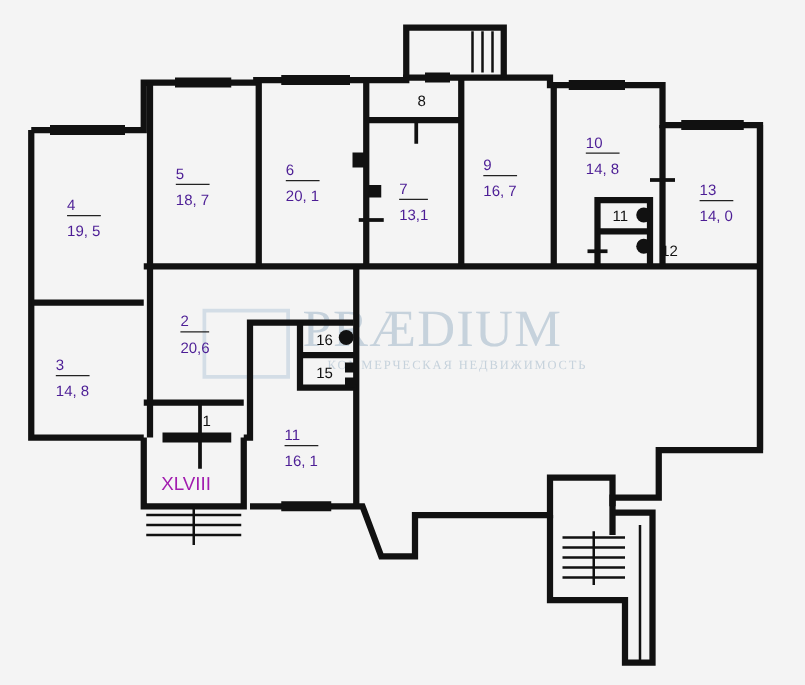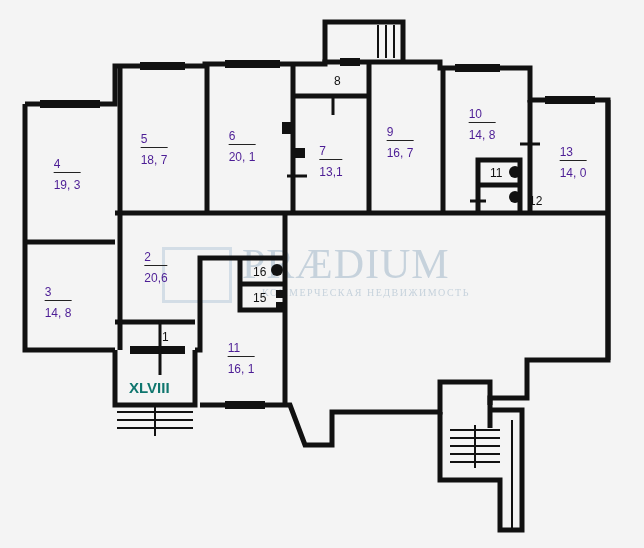--- a/index.html
+++ b/index.html
@@ -2,21 +2,21 @@
 <html><head>
 <meta charset="utf-8">
 <style>
   html,body{margin:0;padding:0;background:#f4f4f4;}
   body{width:644px;height:548px;position:relative;overflow:hidden;font-family:"Liberation Sans",sans-serif;}
   svg{position:absolute;left:0;top:0;}
   .lbl{position:absolute;font-size:12px;color:#4c1d95;line-height:13px;transform:translateX(-50%);}
   .lbl .num{display:block;}
   .lbl .area{display:block;border-top:1px solid #222;padding-top:6px;margin-top:1px;}
   .small{position:absolute;font-size:12px;color:#111;}
-  .roman{position:absolute;font-size:15px;font-weight:bold;color:#0f766e;}
+  .roman{position:absolute;font-size:15px;font-weight:normal;color:#a21caf;}
   .wm{position:absolute;color:#c6d2dc;}
   .wm-text{left:242px;top:240px;font-family:"Liberation Serif",serif;font-size:42px;letter-spacing:1px;}
   .wm-sub{left:262px;top:287px;font-family:"Liberation Serif",serif;font-size:10px;letter-spacing:1.5px;}
   .wm-box{position:absolute;left:162px;top:247px;width:64px;height:50px;border:3px solid #d3dde6;}
 </style>
 </head>
 <body>
 
 <div id="page">
 
@@ -100,21 +100,21 @@
       <line x1="160" y1="320" x2="160" y2="375"></line>
       <line x1="287" y1="176" x2="307" y2="176"></line>
       <line x1="333" y1="98" x2="333" y2="115"></line>
       <line x1="520" y1="144" x2="540" y2="144"></line>
       <line x1="470" y1="201" x2="486" y2="201"></line>
     </g>
   </svg>
 
   <div class="lbl" style="left:67px;top:158px;">
     <span class="num">4</span>
-    <span class="area">19, 3</span>
+    <span class="area">19, 5</span>
   </div>
   <div class="lbl" style="left:154px;top:133px;">
     <span class="num">5</span>
     <span class="area">18, 7</span>
   </div>
   <div class="lbl" style="left:242px;top:130px;">
     <span class="num">6</span>
     <span class="area">20, 1</span>
   </div>
   <div class="lbl" style="left:331px;top:145px;">

